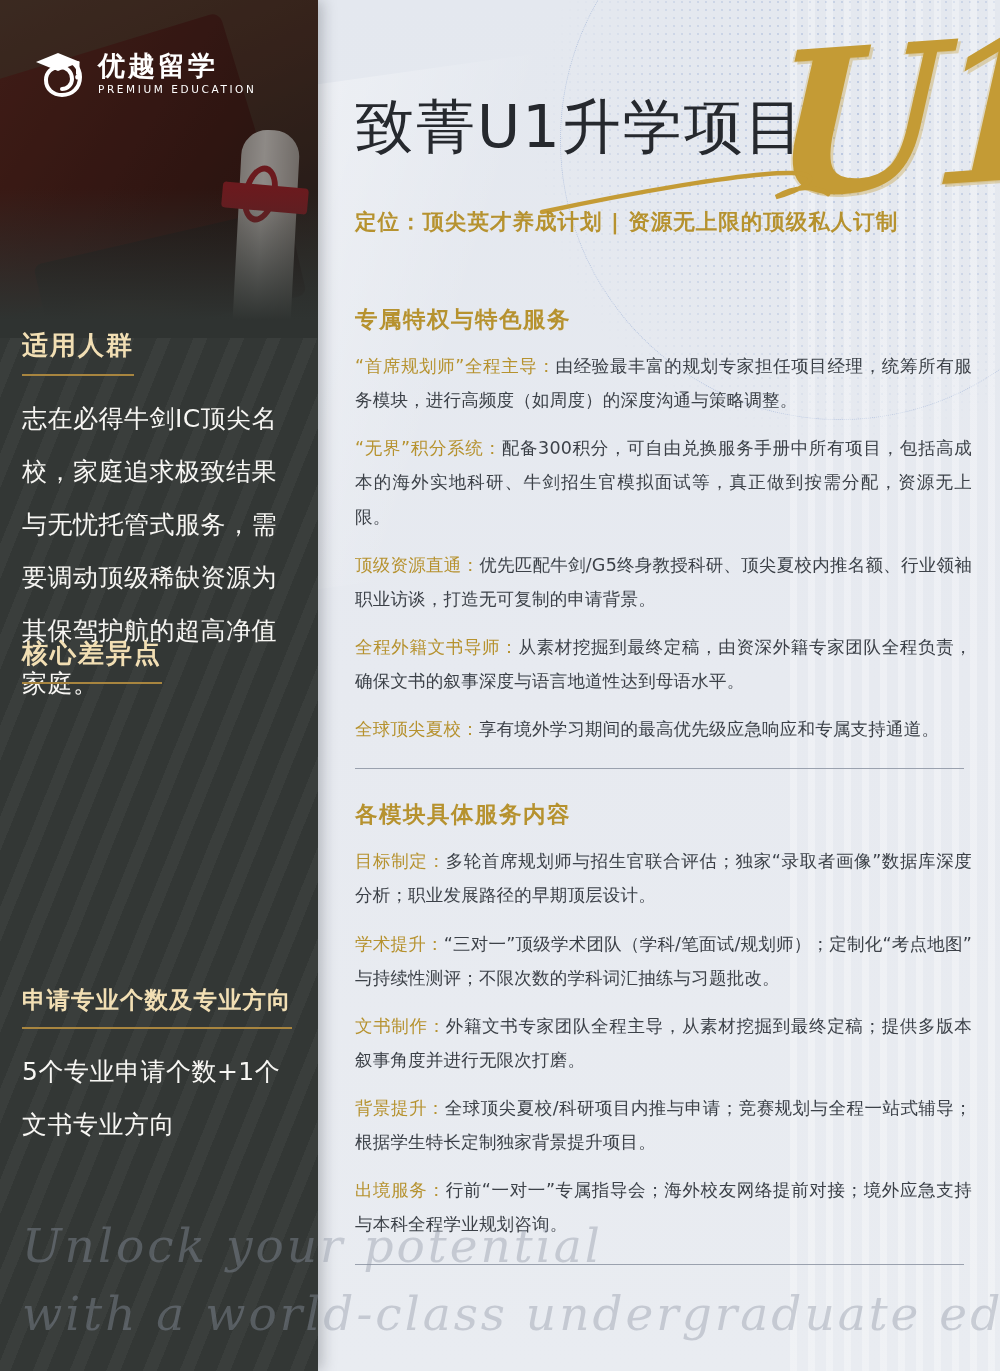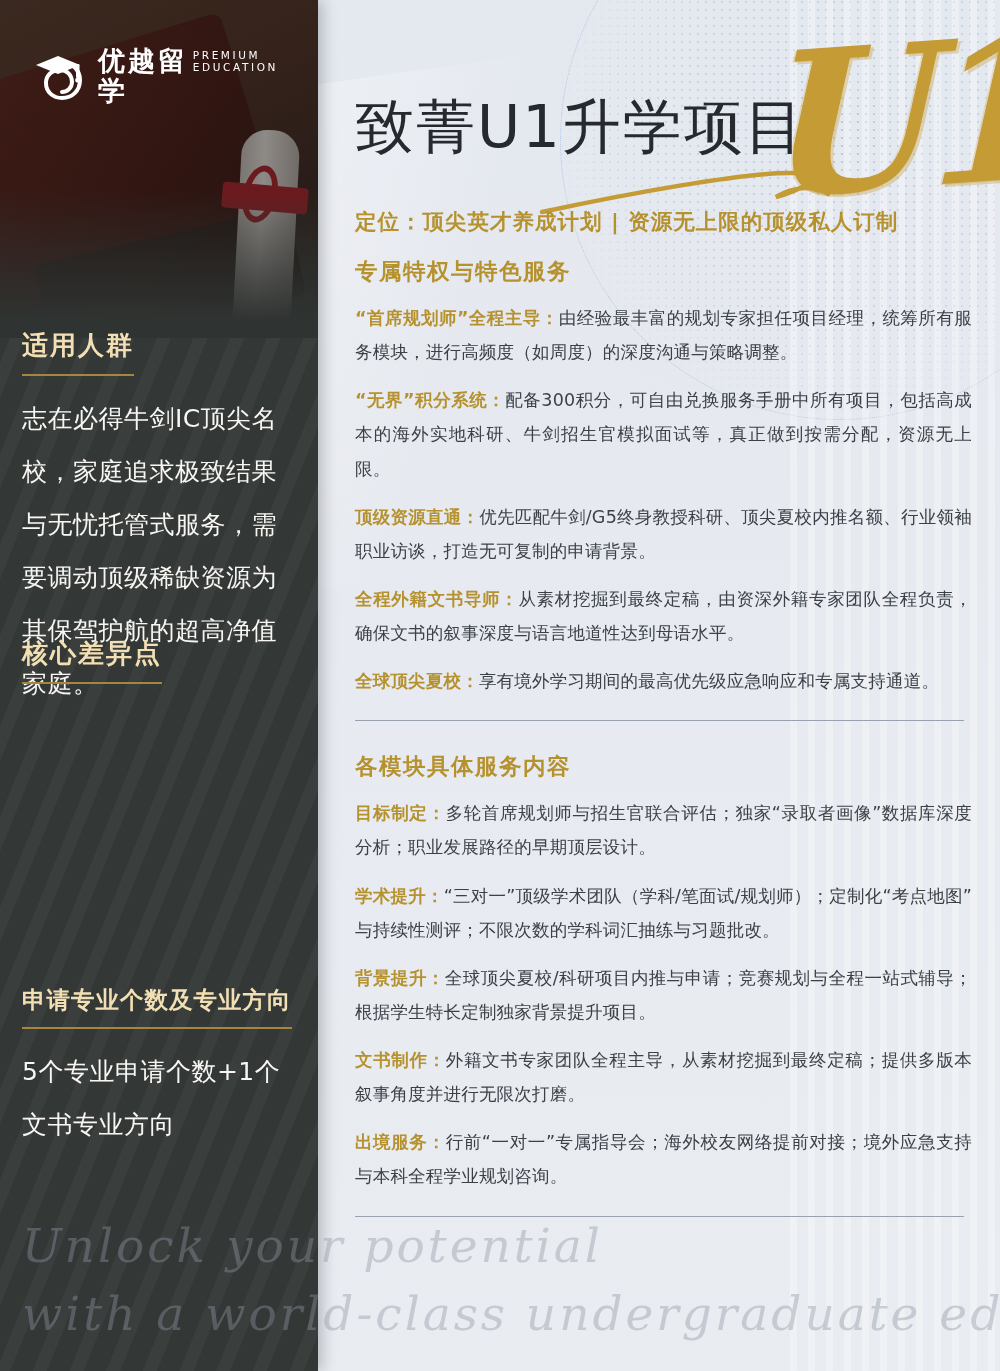--- a/index.html
+++ b/index.html
@@ -55,21 +55,21 @@
     background:radial-gradient(ellipse at 40% 40%, rgba(146,92,62,0.55), rgba(146,92,62,0) 70%);
   }
   .photo-dim { position:absolute; inset:0; background:rgba(22,18,16,0.38); }
   .photo-fade {
     position:absolute; left:0; bottom:0; width:100%; height:150px;
     background:linear-gradient(rgba(47,51,49,0), #2f3331 88%);
   }
 
   .logo { position:absolute; left:34px; top:46px; display:flex; align-items:center; gap:10px; z-index:3; }
   .logo-icon { width:54px; height:54px; flex:0 0 auto; }
-  .logo-text { display:flex; flex-direction:row; }
+  .logo-text { display:flex; flex-direction:column; }
   .logo-cn { color:#ffffff; font-size:27px; font-weight:bold; letter-spacing:3px; line-height:1.1; }
   .logo-en { color:#ffffff; font-size:10.5px; letter-spacing:2.6px; margin-top:3px; }
 
   .side-sec { position:absolute; left:22px; width:278px; z-index:3; }
   .side-sec h2 {
     display:inline-block; color:#f2dfb4; font-size:26px; font-weight:bold;
     letter-spacing:2px; padding-bottom:13px; border-bottom:2px solid #a8853f;
     margin-bottom:16px; line-height:1.2;
   }
   .side-sec.s3 h2 { font-size:23.5px; letter-spacing:1px; }
@@ -120,26 +120,26 @@
     text-shadow:3px 3px 0 rgba(196,155,53,0.35), -2px 1px 0 rgba(196,155,53,0.25);
     letter-spacing:-14px; pointer-events:none;
   }
   .swoosh { position:absolute; left:218px; top:166px; z-index:2; }
 
   .positioning {
     margin-top:47px; color:#b6922f; font-size:21.5px; font-weight:bold; letter-spacing:1px;
     white-space:nowrap;
   }
   h3.sec-heading {
-    margin-top:20px; color:#b6922f; font-size:22.5px; font-weight:bold; letter-spacing:1.5px;
+    margin-top:68px; color:#b6922f; font-size:22.5px; font-weight:bold; letter-spacing:1.5px;
   }
   h3.sec-heading.second { margin-top:30px; }
   .item { margin-top:14px; font-size:17.5px; line-height:1.95; color:#3c4148; letter-spacing:0.2px; text-align:justify; }
   .item:first-of-type { margin-top:24px; }
-  .item .lbl { color:#b6922f; font-weight:bold; }
+  .item .lbl { color:#b6922f; font-weight:normal; }
   .rule { border:none; border-top:1.5px solid #9aa1ae; margin:22px 8px 0 0; }
 
   
   .watermark { position:absolute; left:0; top:0; width:100%; height:100%; z-index:5; pointer-events:none;text-decoration:underline; }
   .wm-line {
     position:absolute; left:22px; white-space:nowrap;
     font-family:"DejaVu Serif","Liberation Serif",serif; font-style:italic;
     font-size:47px; letter-spacing:3px; color:rgba(143,151,164,0.40);
   }
   .wm-1 { top:1218px; }
@@ -221,22 +221,22 @@
       <p class="item"><span class="lbl">顶级资源直通：</span><span>优先匹配牛剑/G5终身教授科研、顶尖夏校内推名额、行业领袖职业访谈，打造无可复制的申请背景。</span></p>
       <p class="item"><span class="lbl">全程外籍文书导师：</span><span>从素材挖掘到最终定稿，由资深外籍专家团队全程负责，确保文书的叙事深度与语言地道性达到母语水平。</span></p>
       <p class="item"><span class="lbl">全球顶尖夏校：</span><span>享有境外学习期间的最高优先级应急响应和专属支持通道。</span></p>
 
       <hr class="rule">
 
       <h3 class="sec-heading second">各模块具体服务内容</h3>
 
       <p class="item"><span class="lbl">目标制定：</span><span>多轮首席规划师与招生官联合评估；独家“录取者画像”数据库深度分析；职业发展路径的早期顶层设计。</span></p>
       <p class="item"><span class="lbl">学术提升：</span><span>“三对一”顶级学术团队（学科/笔面试/规划师）；定制化“考点地图”与持续性测评；不限次数的学科词汇抽练与习题批改。</span></p>
+      <p class="item"><span class="lbl">文书制作：</span><span>外籍文书专家团队全程主导，从素材挖掘到最终定稿；提供多版本叙事角度并进行无限次打磨。</span></p>
       <p class="item"><span class="lbl">背景提升：</span><span>全球顶尖夏校/科研项目内推与申请；竞赛规划与全程一站式辅导；根据学生特长定制独家背景提升项目。</span></p>
-      <p class="item"><span class="lbl">文书制作：</span><span>外籍文书专家团队全程主导，从素材挖掘到最终定稿；提供多版本叙事角度并进行无限次打磨。</span></p>
       <p class="item"><span class="lbl">出境服务：</span><span>行前“一对一”专属指导会；海外校友网络提前对接；境外应急支持与本科全程学业规划咨询。</span></p>
 
       <hr class="rule">
     </div>
   </main>
 
   <div class="watermark">
     <span class="wm-line wm-1">Unlock your potential</span>
     <span class="wm-line wm-2">with a world-class undergraduate education</span>
   </div>

